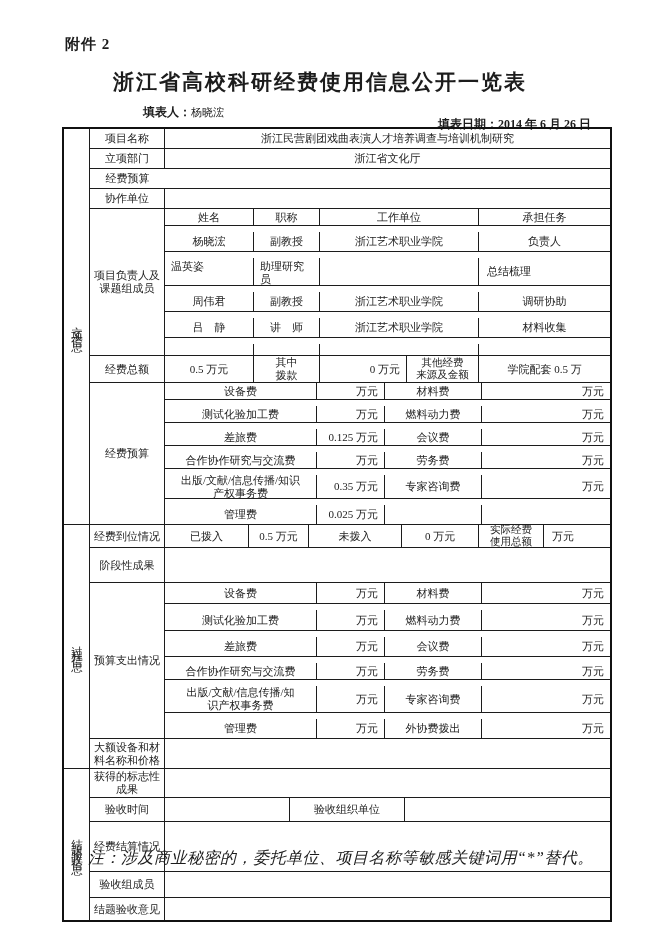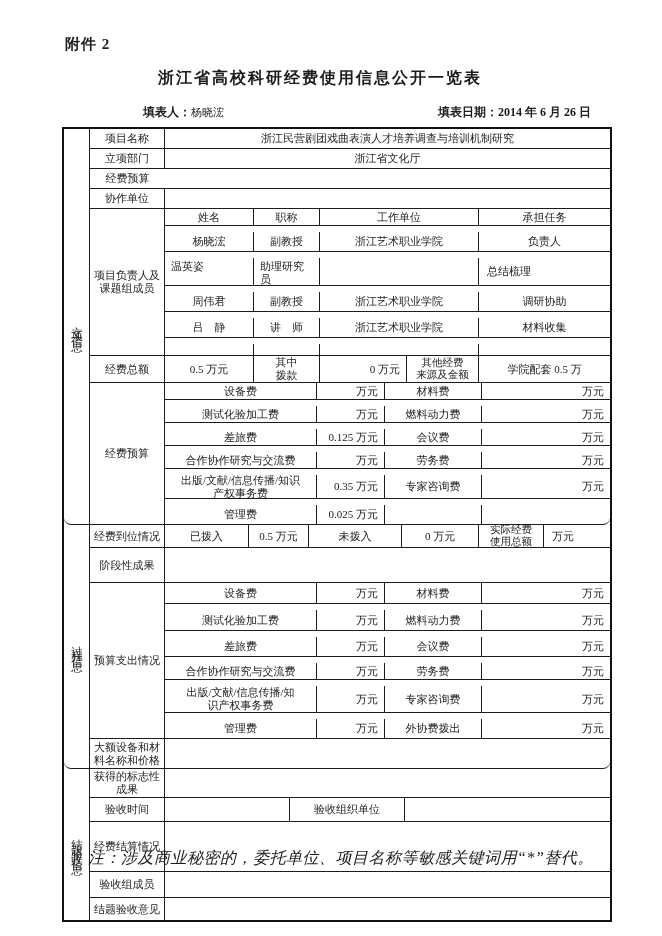--- a/index.html
+++ b/index.html
@@ -4,30 +4,30 @@
 <style>
   * { margin:0; padding:0; box-sizing:border-box; }
   html,body { background:#ffffff; }
   body {
     width:662px; height:936px; position:relative;
     font-family:"Liberation Serif","DejaVu Serif",serif;
     color:#1c1c1c;
   }
   .attachment { position:absolute; left:65px; top:35px; font-size:15px; font-weight:bold; letter-spacing:1px; }
   .doc-title  { position:absolute; left:40px; top:68px; width:560px; text-align:center;
-                font-size:16px; font-weight:bold; letter-spacing:2px; }
+                font-size:21px; font-weight:bold; letter-spacing:2px; }
   .meta       { position:absolute; left:62px; top:104px; width:550px; font-size:12px; }
   .meta .filler-label, .meta .date-label { font-weight:bold;margin-left:48px; }
   .meta .filler { position:absolute; left:33px; top:0; }
-  .meta .date-block { position:absolute; left:328px; top:0; }
+  .meta .date-block { position:absolute; left:328px; top:12px; }
   .meta .filler-name { font-size:11px; font-weight:normal; }
   .meta .date-value { font-weight:bold; }
 
   .tbl { position:absolute; left:62px; top:127px; width:550px; border:2px solid #111; }
-  .sec { display:flex; border-bottom:1px solid #1c1c1c;border-radius:7px; }
+  .sec { display:flex; border-bottom:1px solid #1c1c1c; }
   .sec:last-child { border-bottom:none; }
   .seclabel {
     width:26px; border-right:1px solid #1c1c1c;
     display:flex; align-items:center; justify-content:center;
     writing-mode:vertical-lr; text-orientation:upright;
     font-size:11.5px; letter-spacing:5px;
   }
   .secbody { flex:1; display:flex; flex-direction:column; }
   .row { display:flex; border-bottom:1px solid #1c1c1c; }
   .secbody > .row:last-child { border-bottom:none; }

